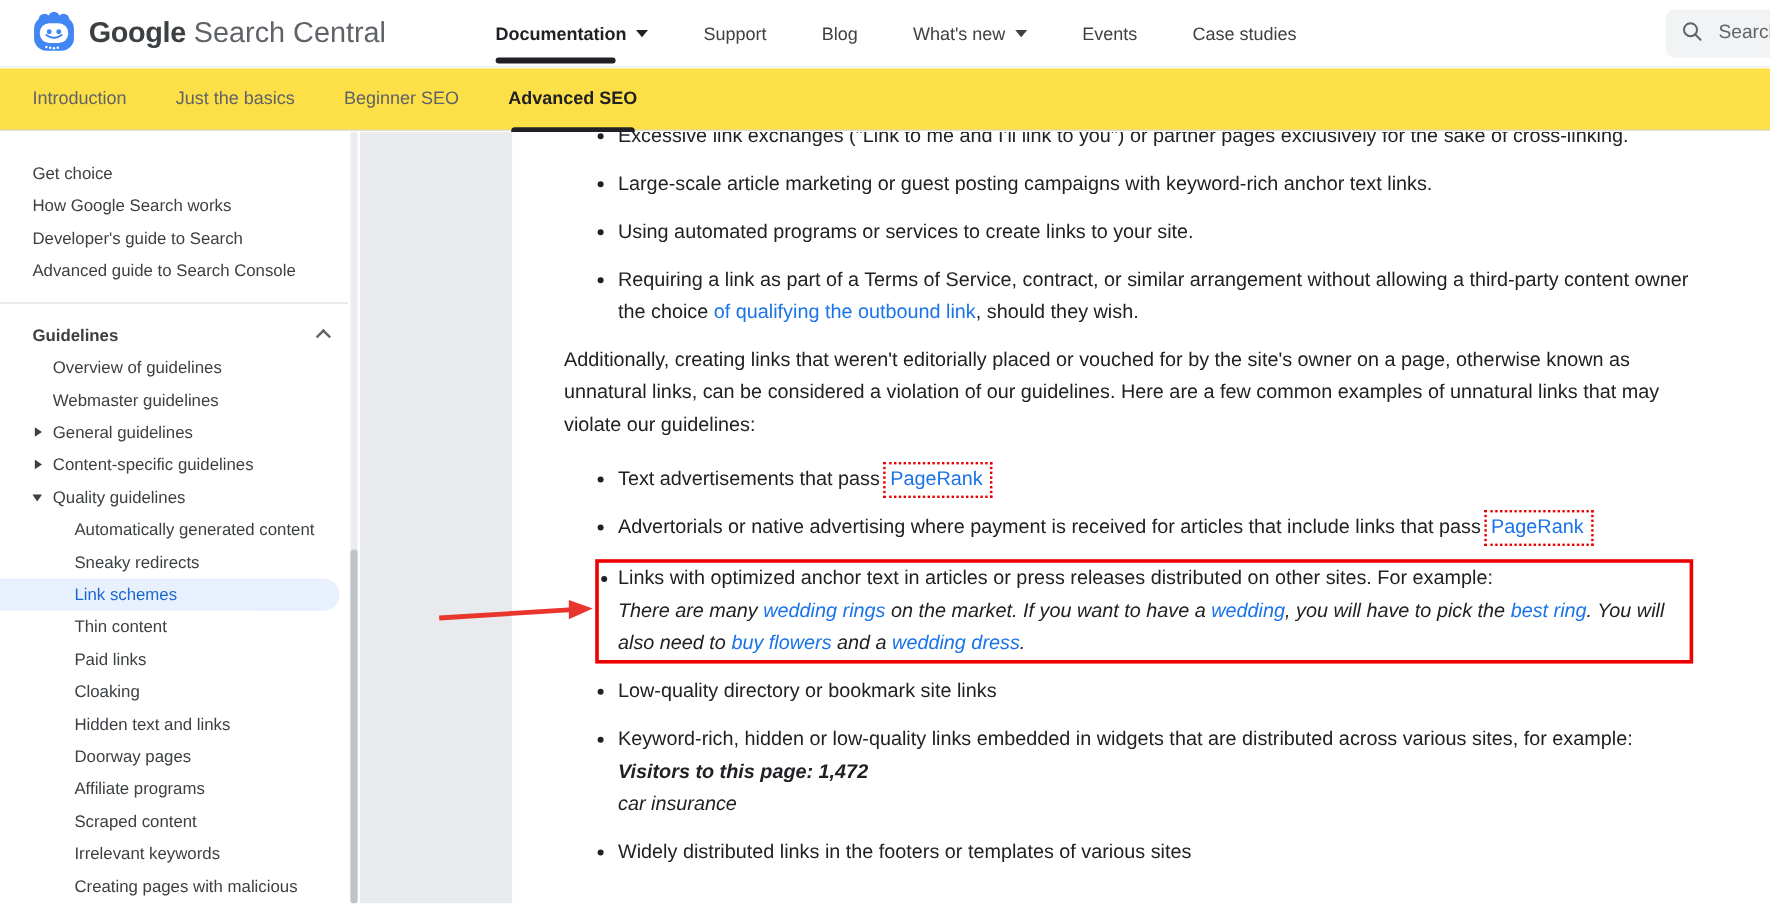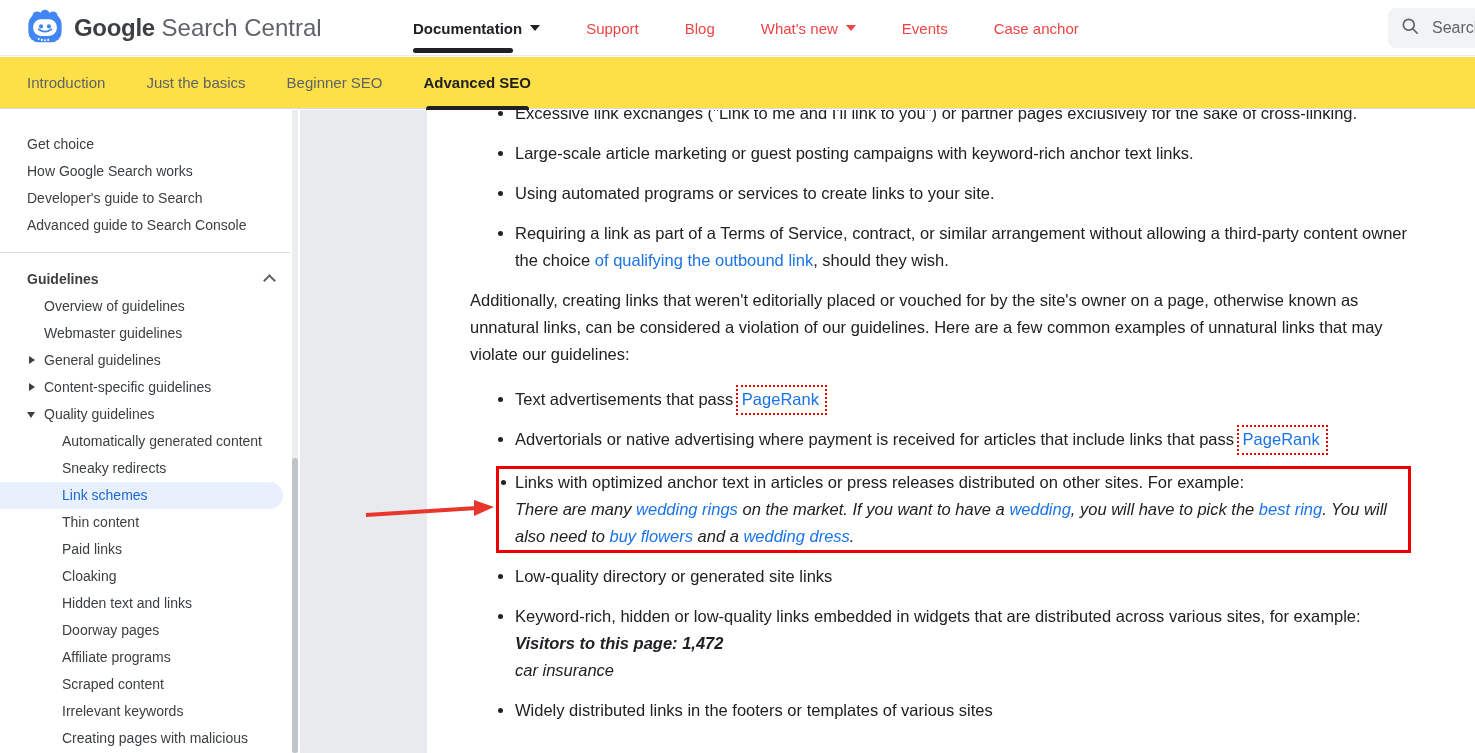--- a/index.html
+++ b/index.html
@@ -12,21 +12,21 @@
   
   .header { position:absolute; top:0; left:0; width:1475px; height:56px;
     background:#fff; border-bottom:1px solid #e8eaed; z-index:30; }
   .logo { position:absolute; left:26px; top:8px; height:40px; display:flex; align-items:center; cursor:pointer; }
   .logo svg { display:block; }
   .brand { margin-left:10px; font-size:24px; white-space:nowrap; }
   .brand .g { color:#3c4043; font-weight:700; letter-spacing:-0.3px;margin-top:40px; }
   .brand .p { color:#5f6368; font-weight:400; }
   .topnav { position:absolute; left:413px; top:0; height:56px; display:flex; align-items:center; }
   .nav-item { position:relative; height:56px; display:flex; align-items:center;
-    margin-right:46px; font-size:15px; color:#ef4444; cursor:pointer; white-space:nowrap; }
+    margin-right:46px; font-size:15px; color:#404040; cursor:pointer; white-space:nowrap; }
   .nav-item.active { color:#202124; font-weight:700; }
   .nav-item.active .nav-underline { position:absolute; left:0; bottom:3px; height:5px;
     width:100%; max-width:100px; background:#202124; border-radius:3px; }
   .caret { display:inline-block; width:0; height:0; margin-left:8px;
     border-left:5px solid transparent; border-right:5px solid transparent;
     border-top:6px solid currentColor; }
   .search-box { position:absolute; left:1388px; top:8px; width:230px; height:40px;
     background:#f1f3f4; border-radius:8px; display:flex; align-items:center; padding-left:12px; }
   .search-box svg { flex:none; }
   .search-box input { border:none; outline:none; background:transparent;
@@ -129,21 +129,21 @@
       <span>Blog</span>
     </div>
     <div class="nav-item">
       <span>What's new</span>
       <span class="caret"></span>
     </div>
     <div class="nav-item">
       <span>Events</span>
     </div>
     <div class="nav-item">
-      <span>Case anchor</span>
+      <span>Case studies</span>
     </div>
   </div>
   <div class="search-box">
     <span>
       <svg width="20" height="20" viewBox="0 0 24 24">
         <circle cx="10.5" cy="10.5" r="6.5" fill="none" stroke="#5f6368" stroke-width="2"></circle>
         <line x1="15.3" y1="15.3" x2="20.5" y2="20.5" stroke="#5f6368" stroke-width="2" stroke-linecap="round"></line>
       </svg>
     </span>
     <input type="text" placeholder="Search" style="">
@@ -227,21 +227,21 @@
         </li>
         <li>
           <span>Advertorials or native advertising where payment is received for articles that include links that pass </span><span class="dotted-box"><a class="doclink">PageRank</a></span>
         </li>
         <li class="redboxed">
           <div class="red-box">
             <div>Links with optimized anchor text in articles or press releases distributed on other sites. For example:</div>
             <div class="example-it"><span>There are many </span><a class="doclink">wedding rings</a><span> on the market. If you want to have a </span><a class="doclink">wedding</a><span>, you will have to pick the </span><a class="doclink">best ring</a><span>. You will also need to </span><a class="doclink">buy flowers</a><span> and a </span><a class="doclink">wedding dress</a><span>.</span></div>
           </div>
         </li>
-        <li>Low-quality directory or generated site links</li>
+        <li>Low-quality directory or bookmark site links</li>
         <li>
           <div>Keyword-rich, hidden or low-quality links embedded in widgets that are distributed across various sites, for example:</div>
           <div class="example-bold">Visitors to this page: 1,472</div>
           <div class="example-it">car insurance</div>
         </li>
         <li>Widely distributed links in the footers or templates of various sites</li>
       </ul>
 
     </article>
   </main>

